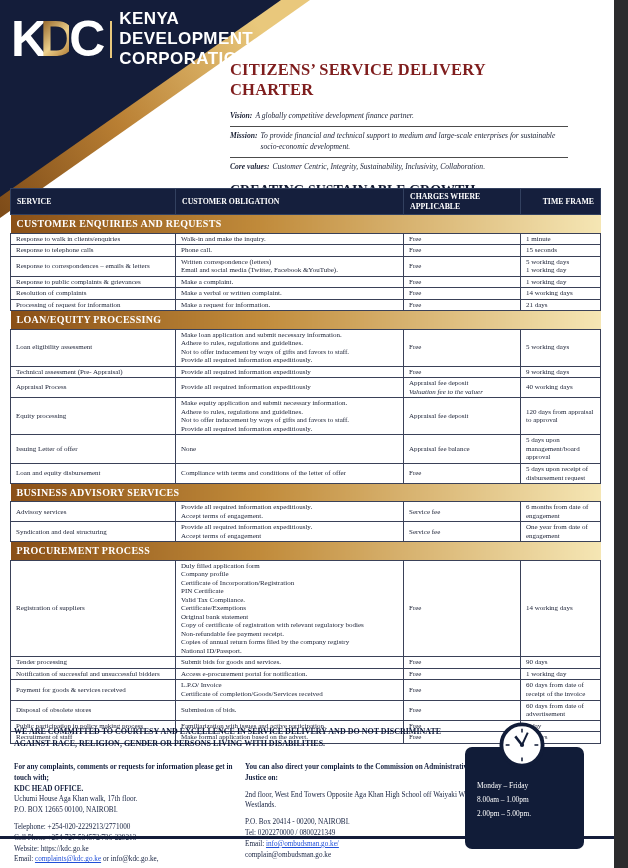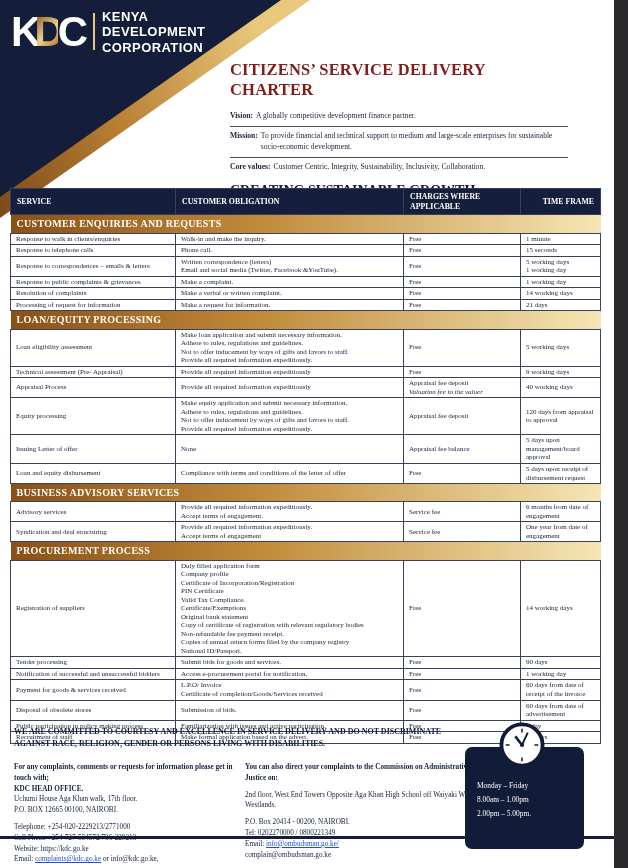--- a/index.html
+++ b/index.html
@@ -18,32 +18,32 @@
     position:absolute; top:0; left:0; width:310px; height:218px;
     background:linear-gradient(55deg,#7c4a18 0%,#b97f33 40%,#e9c87c 85%);
     clip-path:polygon(0 0,100% 0,0 100%);
   }
   .tri-navy {
     position:absolute; top:0; left:0; width:281px; height:197px;
     background:#141d3a;
     clip-path:polygon(0 0,100% 0,0 100%);
   }
   .logo { position:absolute; top:9px; left:11px; display:flex; align-items:center; font-family:"Liberation Sans", sans-serif; }
-  .kdc { font-size:42px; font-weight:800; letter-spacing:-7px; color:#ffffff; line-height:1; padding-right:10px; }
+  .kdc { font-size:50px; font-weight:800; letter-spacing:-7px; color:#ffffff; line-height:1; padding-right:10px; }
   .kdc .d {
     background:linear-gradient(135deg,#8a5a20 10%,#eccf8b 55%,#a36a22 95%);
     -webkit-background-clip:text; background-clip:text; color:transparent;
   }
   .logo-sep { width:2px; height:37px; background:#e9c87c; margin:0 7px 0 2px; }
-  .logo-text { color:#ffffff; font-weight:700; font-size:13px; line-height:1.18; letter-spacing:0.4px; }
+  .logo-text { color:#ffffff; font-weight:700; font-size:17px; line-height:1.18; letter-spacing:0.4px; }
 
   
   .title-block { position:absolute; left:230px; top:60px; width:338px; color:#1b2135; }
   .doc-title { font-size:16.5px; font-weight:700; margin:0 0 11px 0; color:#7f1d1d; letter-spacing:0.2px; }
-  .vm-row { display:flex; font-size:7.6px; margin:2px 0; line-height:1.35; }
+  .vm-row { display:flex; font-size:7.6px; margin:2px 0; line-height:1.35;font-style:italic; }
   .vm-label { font-weight:700; margin-right:3px; white-space:nowrap; }
   .rule { border-top:1px solid #4c4c4c; margin:5px 0 4px 0; }
   .tagline { font-size:14px; font-weight:700; margin-top:11px; color:#131b33; }
 
   
   .charter-table { position:absolute; left:10px; top:188px; width:590px; border-collapse:collapse; table-layout:fixed; }
   .charter-table th {
     background:#151f3d; color:#ffffff; font-size:7.8px; font-weight:700;
     padding:3px 6px; text-align:left; border:1px solid #32405f; line-height:1.25;
   }

